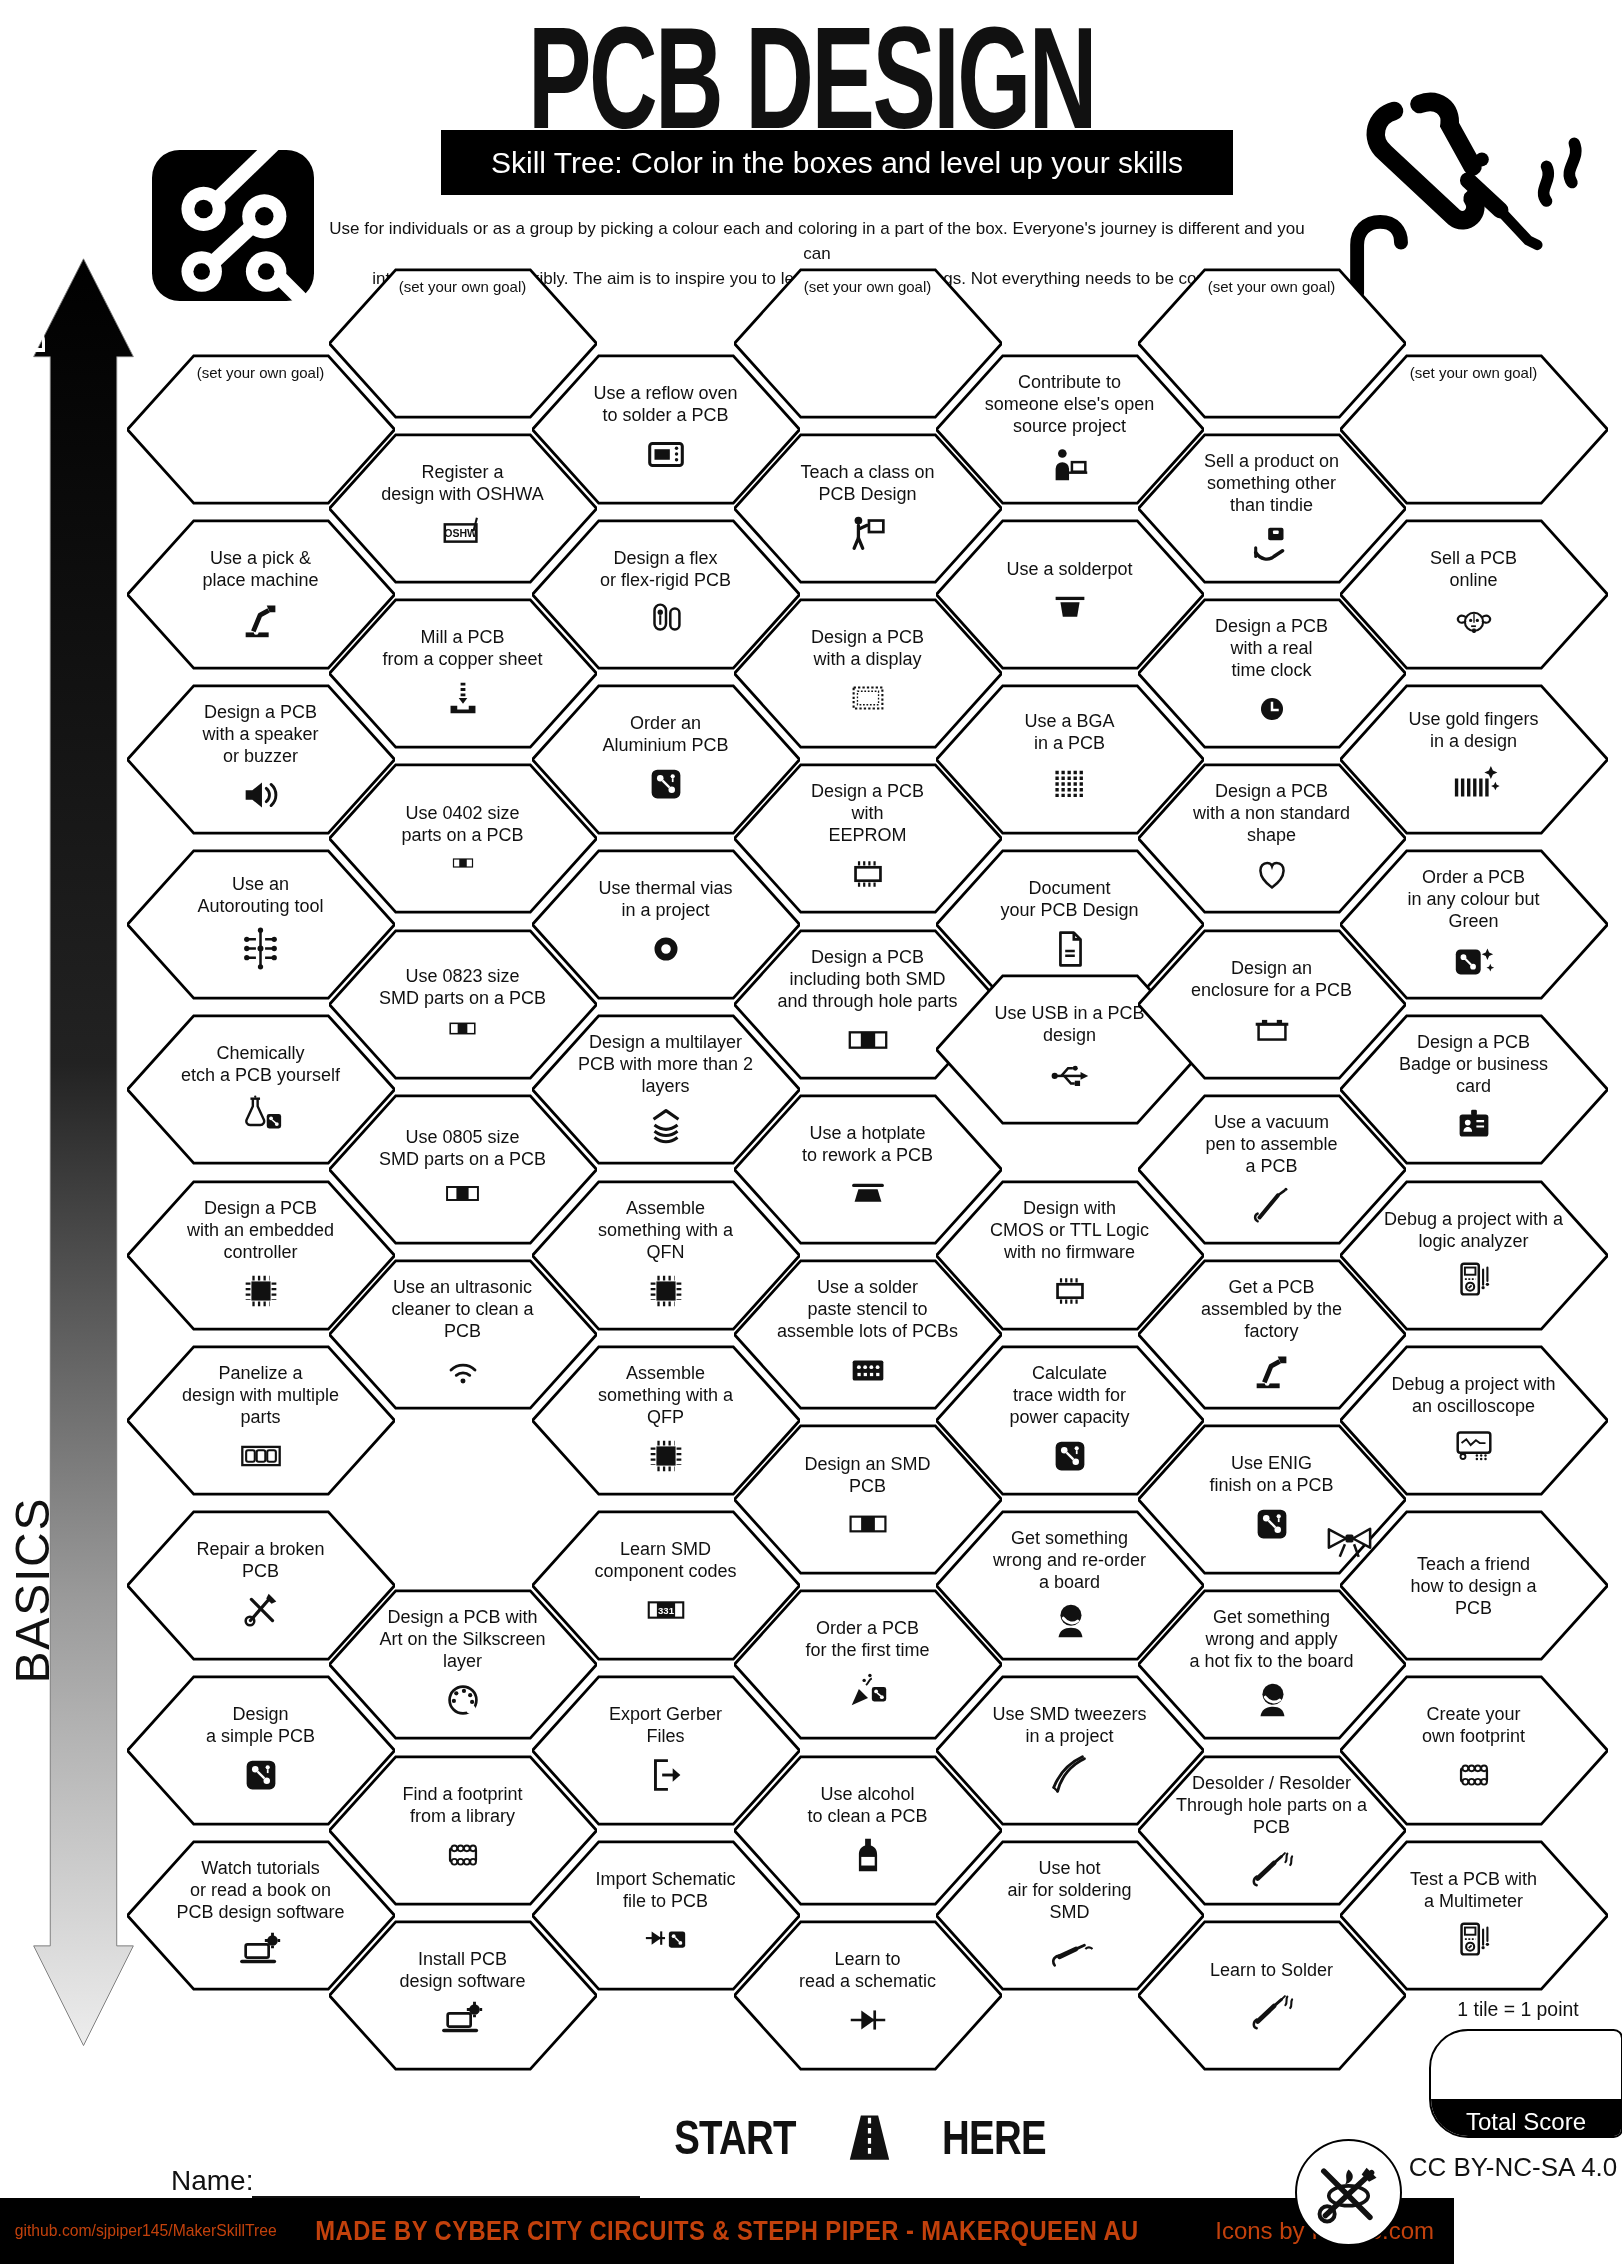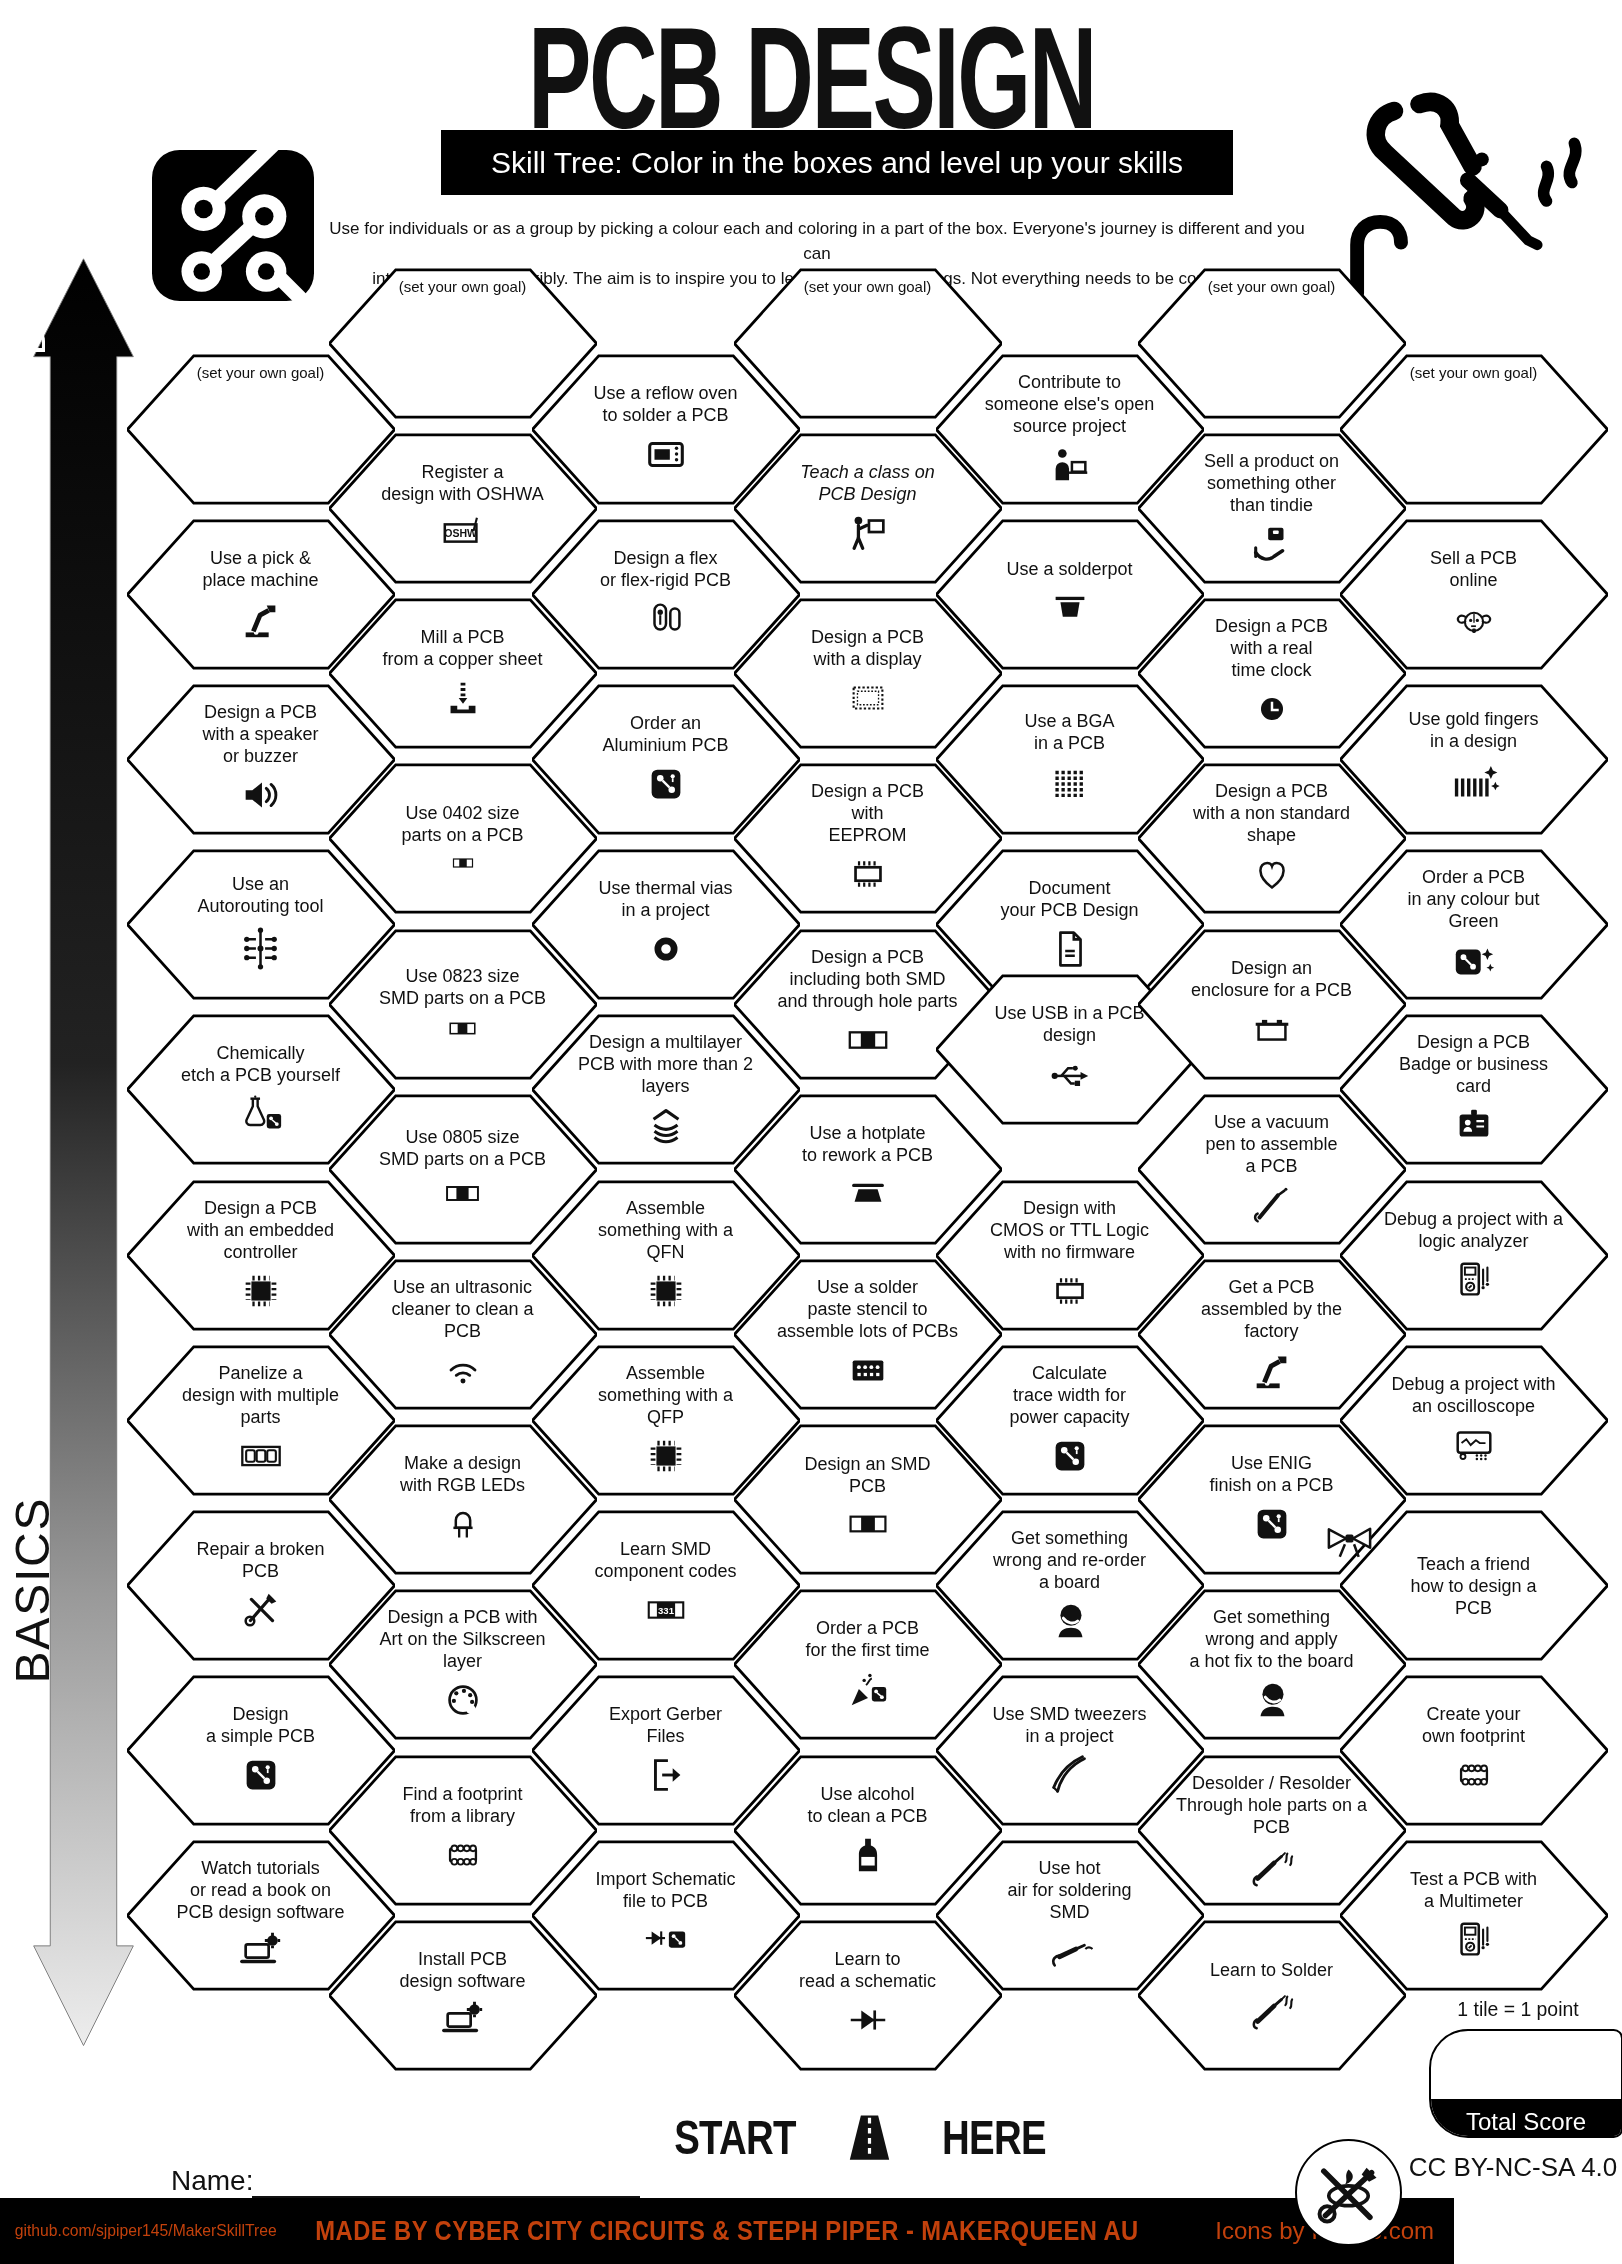--- a/index.html
+++ b/index.html
@@ -665,32 +665,20 @@
         </svg>
         <div class="hex-content">
           <div class="hex-label" data-name="skill-label">Use an ultrasonic
 cleaner to clean a
 PCB</div>
           <svg class="icon" data-name="ultrasonic-icon" viewBox="0 0 50 50" width="46" height="46">
             <use href="#i-ultrasonic"></use>
           </svg>
         </div>
       </div>
-      <div class="hex" data-name="skill-hex" style="left: 329px; top: 1423px;">
-        <svg class="hex-bg" viewBox="0 0 290 166" data-name="hex-outline">
-          <polygon points="0,83 72,3 218,3 290,83 218,163 72,163" fill="#fff" stroke="#000" stroke-width="3"></polygon>
-        </svg>
-        <div class="hex-content">
-          <div class="hex-label" data-name="skill-label">Make a design
-with RGB LEDs</div>
-          <svg class="icon" data-name="led-icon" viewBox="0 0 50 50" width="46" height="46">
-            <use href="#i-led"></use>
-          </svg>
-        </div>
-      </div>
       <div class="hex" data-name="skill-hex" style="left: 329px; top: 1588px;">
         <svg class="hex-bg" viewBox="0 0 290 166" data-name="hex-outline">
           <polygon points="0,83 72,3 218,3 290,83 218,163 72,163" fill="#fff" stroke="#000" stroke-width="3"></polygon>
         </svg>
         <div class="hex-content">
           <div class="hex-label" data-name="skill-label">Design a PCB with
 Art on the Silkscreen
 layer</div>
           <svg class="icon" data-name="palette-icon" viewBox="0 0 50 50" width="46" height="46">
             <use href="#i-palette"></use>
@@ -845,21 +833,21 @@
         </div>
       </div>
       <div class="hex goal" data-name="goal-hex" style="left: 734px; top: 267px;">
         <svg class="hex-bg" viewBox="0 0 290 166" data-name="hex-outline">
           <polygon points="0,83 72,3 218,3 290,83 218,163 72,163" fill="#fff" stroke="#000" stroke-width="3"></polygon>
         </svg>
         <div class="hex-content">
           <div class="hex-label" data-name="goal-label">(set your own goal)</div>
         </div>
       </div>
-      <div class="hex" data-name="skill-hex" style="left: 734px; top: 432px; font-style: italic;">
+      <div class="hex" data-name="skill-hex" style="left: 734px; top: 432px;">
         <svg class="hex-bg" viewBox="0 0 290 166" data-name="hex-outline">
           <polygon points="0,83 72,3 218,3 290,83 218,163 72,163" fill="#fff" stroke="#000" stroke-width="3"></polygon>
         </svg>
         <div class="hex-content">
           <div class="hex-label" data-name="skill-label">Teach a class on
 PCB Design</div>
           <svg class="icon" data-name="teach-icon" viewBox="0 0 50 50" width="46" height="46">
             <use href="#i-teach"></use>
           </svg>
         </div>

